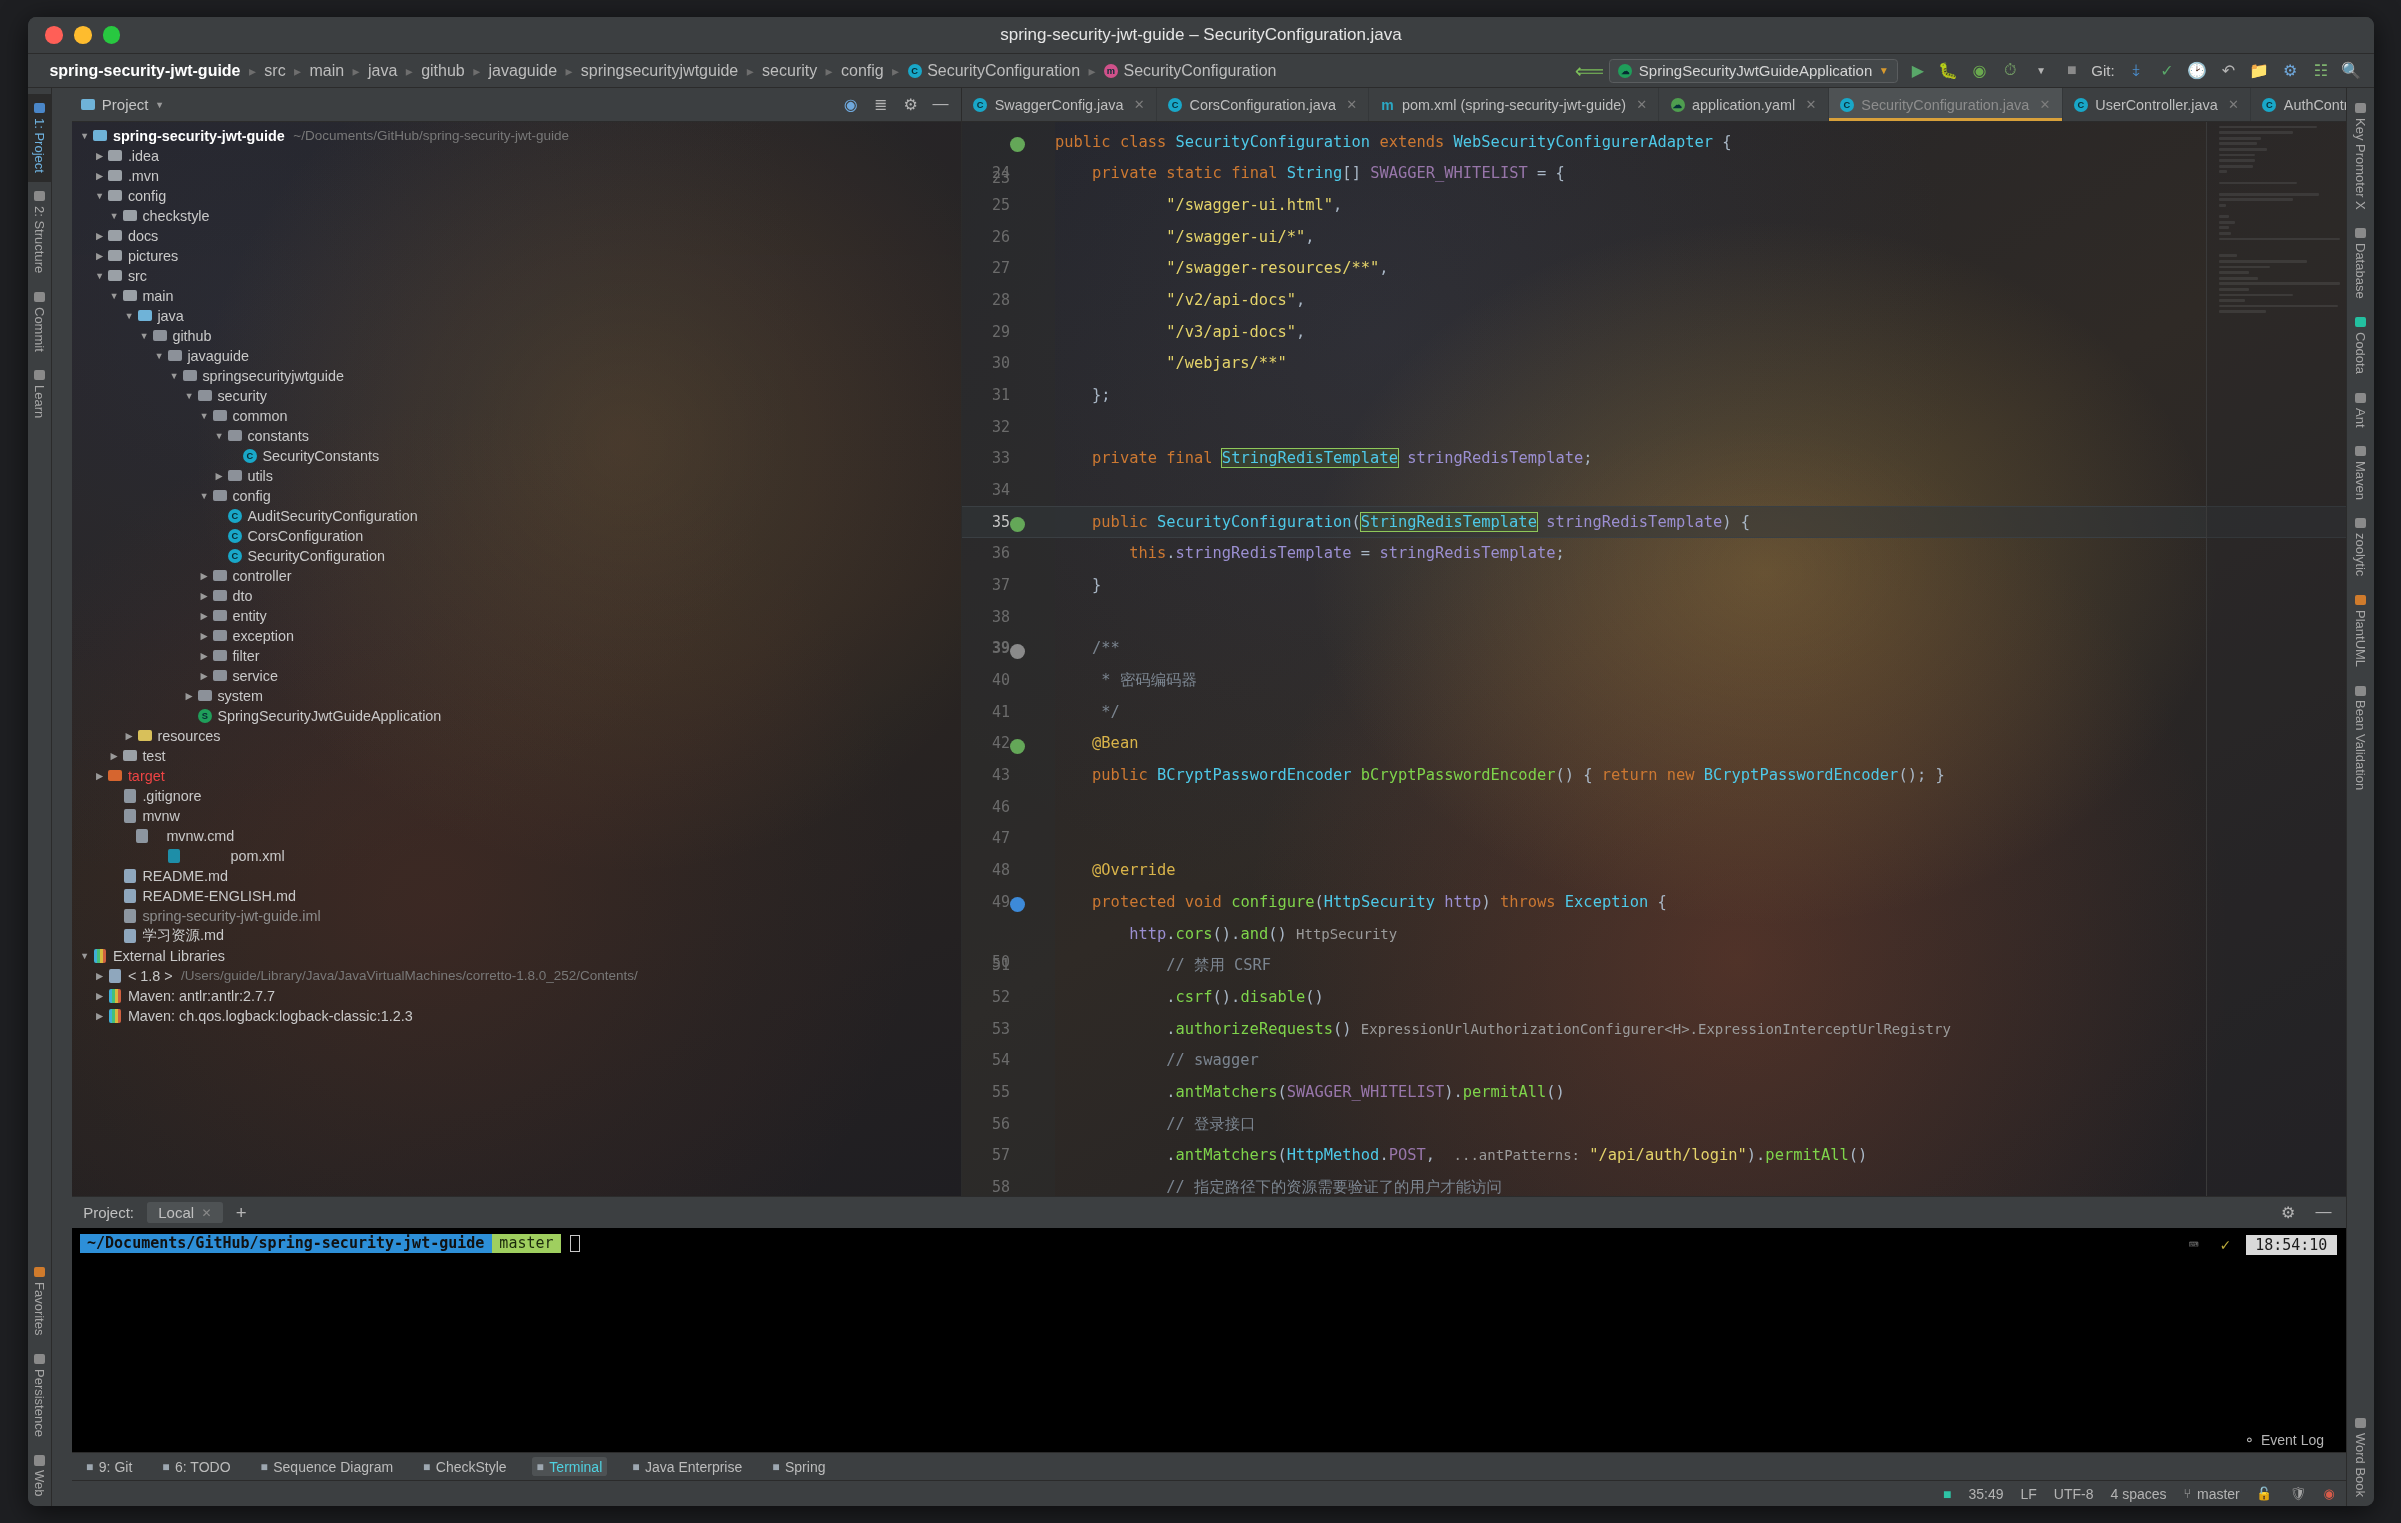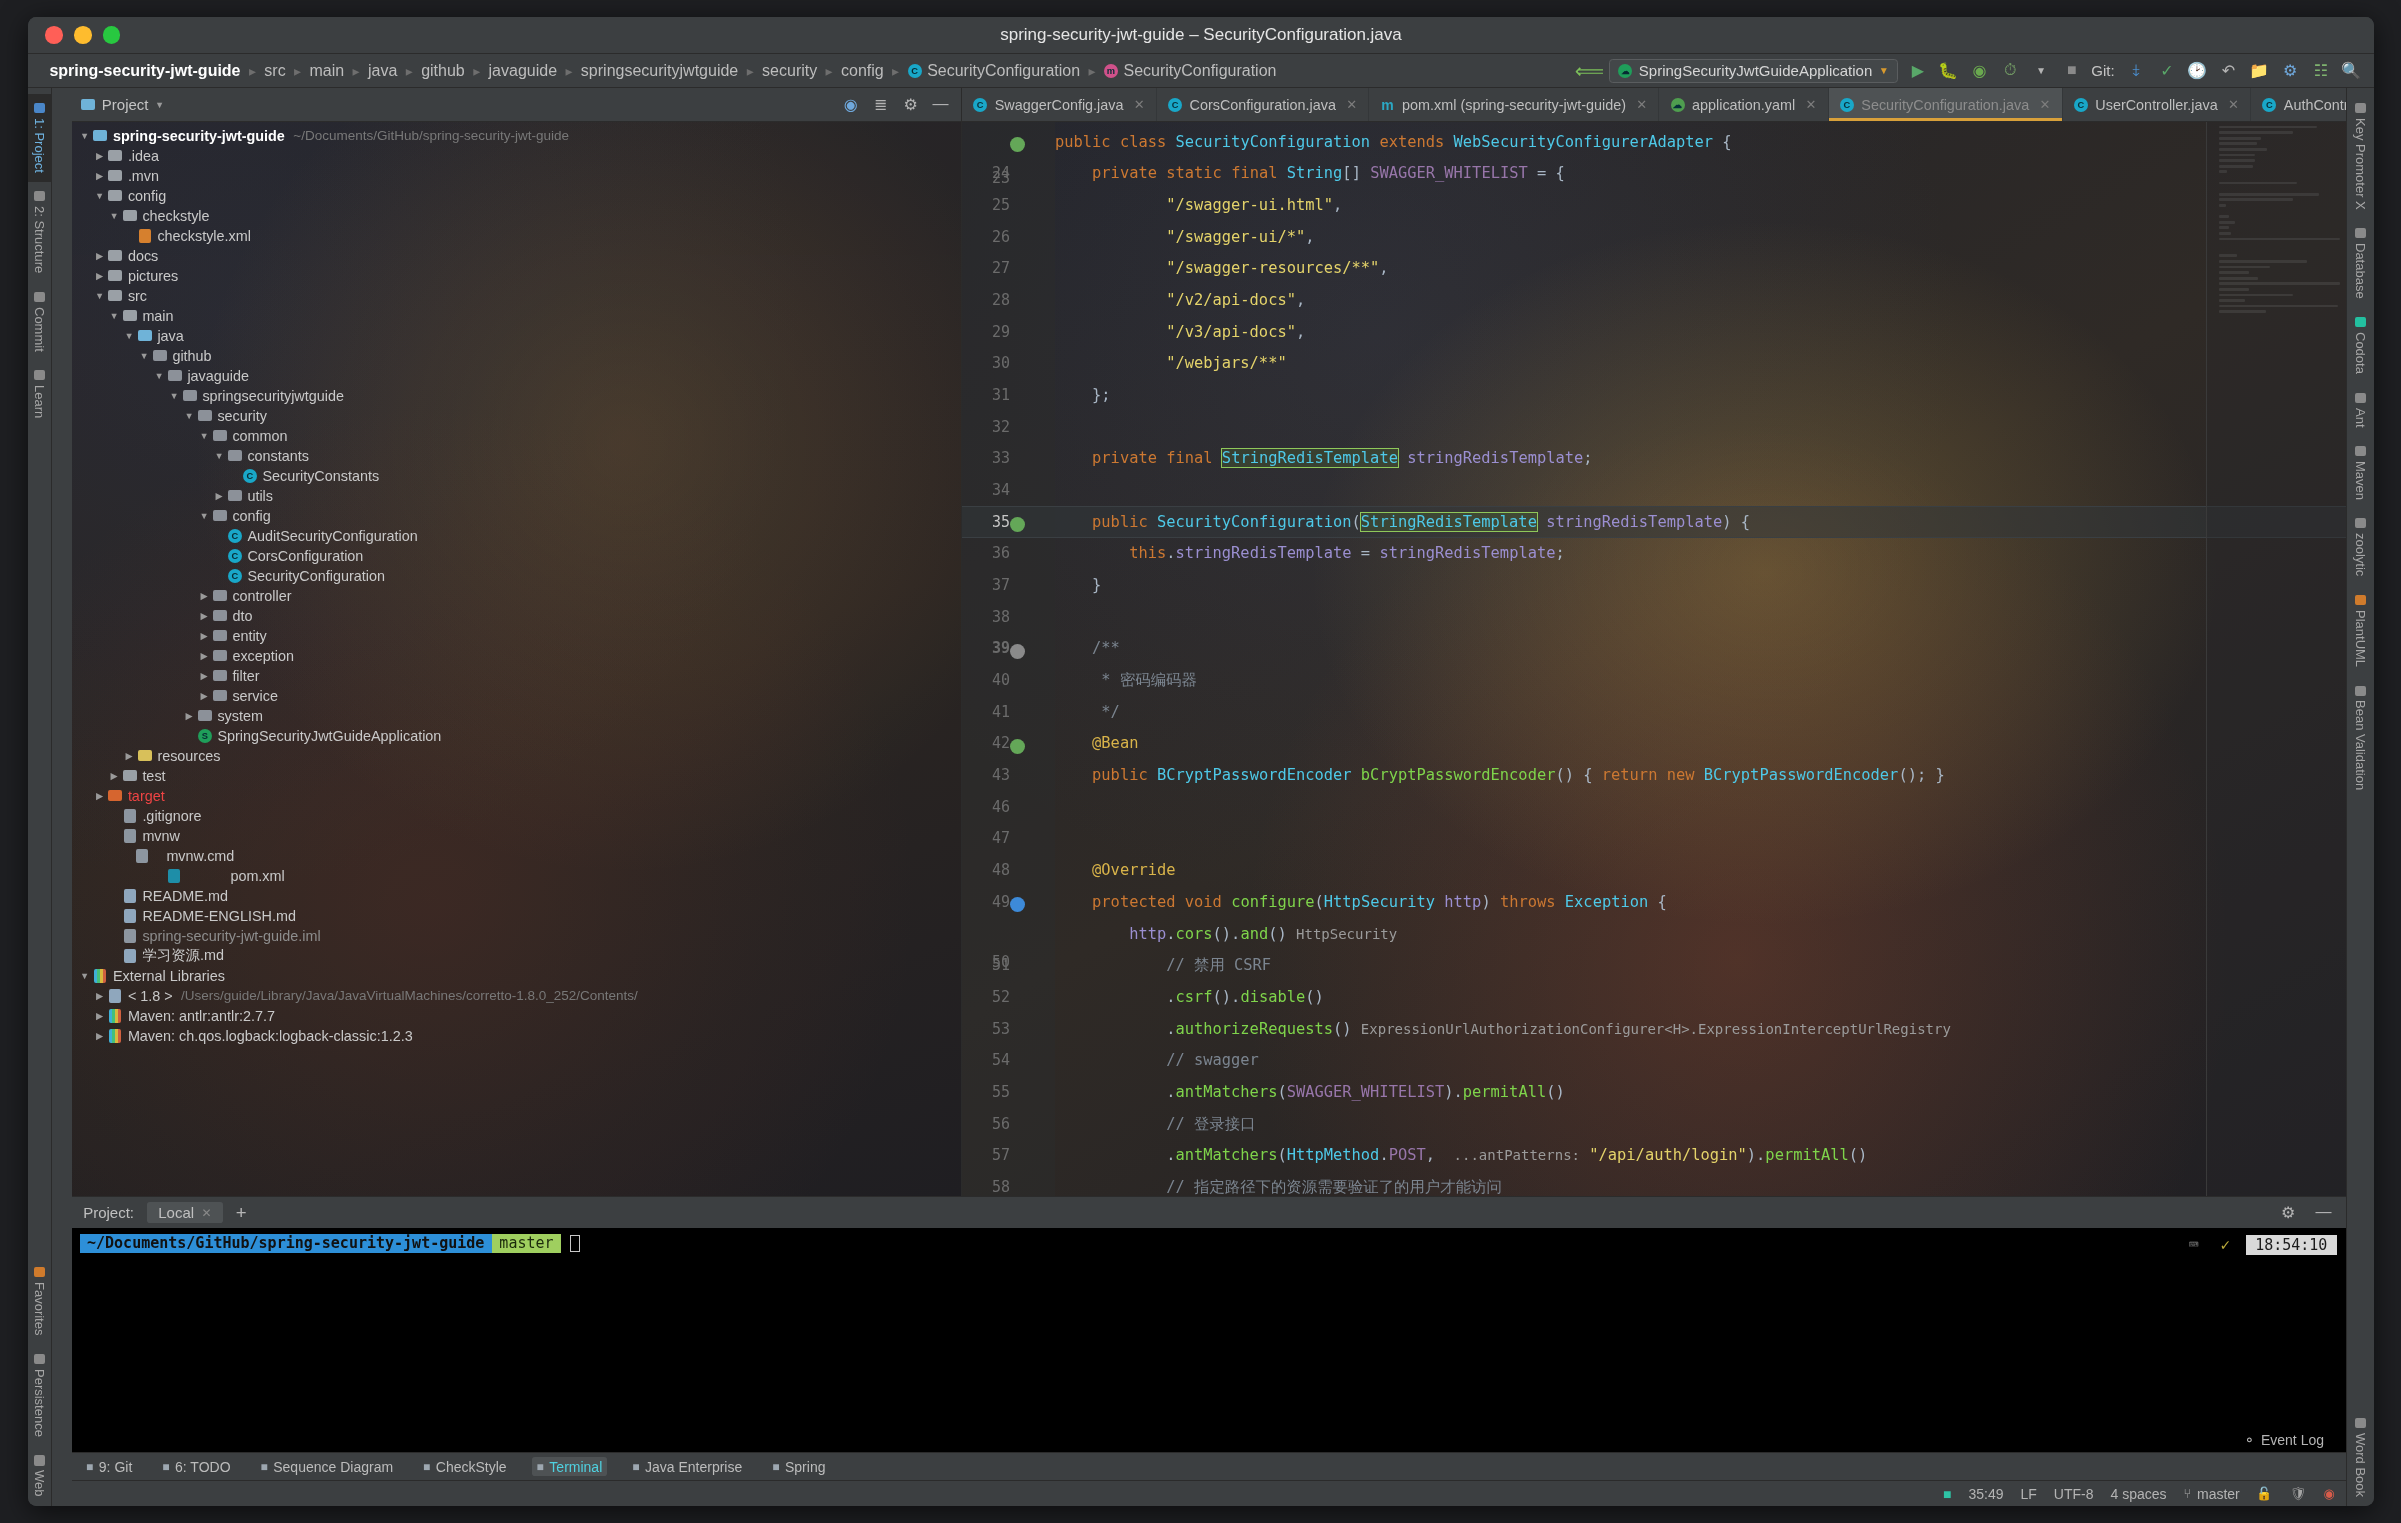--- a/index.html
+++ b/index.html
@@ -388,27 +388,20 @@
                   </span>
                   <span class="lbl">config</span>
                 </div>
                 <div class="row" style="padding-left: 35px;">
                   <span class="arrow">▼</span>
                   <span class="ico">
                     <span class="fold"></span>
                   </span>
                   <span class="lbl">checkstyle</span>
                 </div>
-                <div class="row" style="padding-left: 50px;">
-                  <span class="arrow"></span>
-                  <span class="ico">
-                    <span class="fileic xml"></span>
-                  </span>
-                  <span class="lbl">checkstyle.xml</span>
-                </div>
                 <div class="row" style="padding-left: 20.5px;">
                   <span class="arrow">▶</span>
                   <span class="ico">
                     <span class="fold"></span>
                   </span>
                   <span class="lbl">docs</span>
                 </div>
                 <div class="row" style="padding-left: 20.5px;">
                   <span class="arrow">▶</span>
                   <span class="ico">

